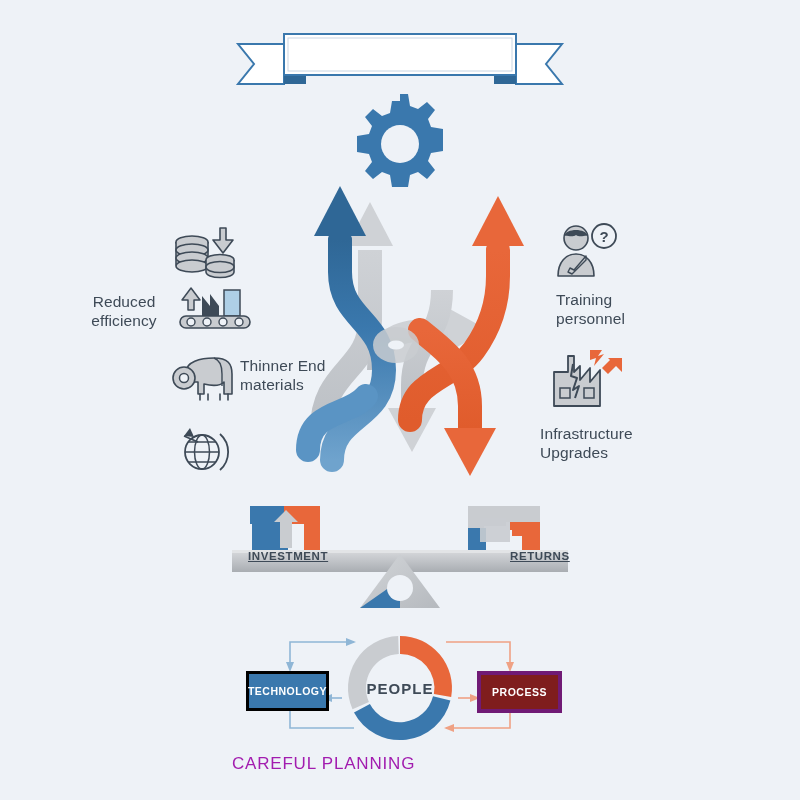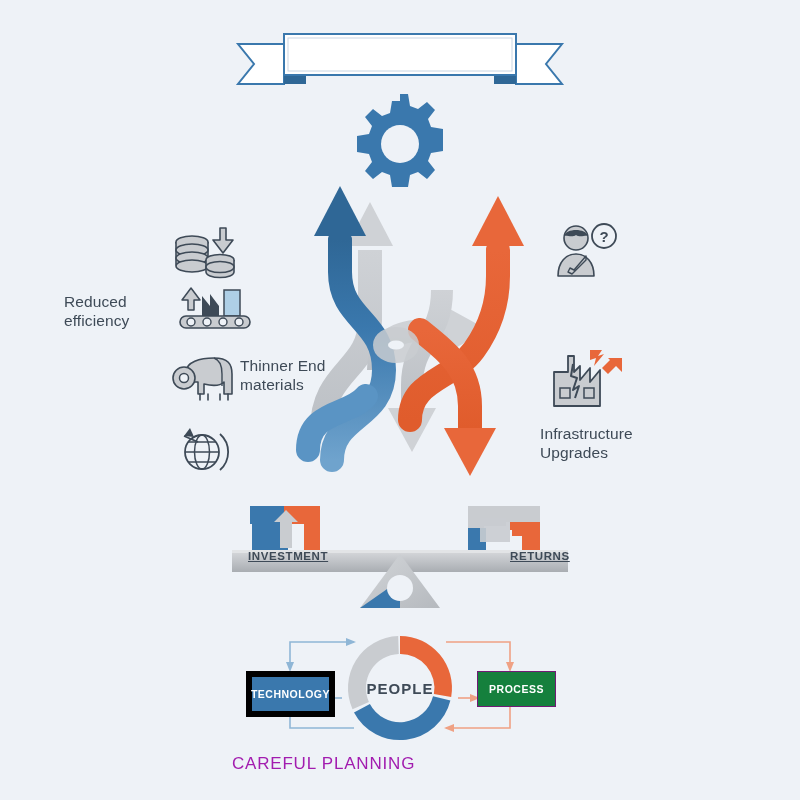--- a/index.html
+++ b/index.html
@@ -31,21 +31,21 @@
   
   #arrows-wrap { left: 292px; top: 180px; width: 252px; height: 300px; }
 
   
   .side-label {
     font-size: 15.5px;
     line-height: 19px;
     color: #3e4a57;
     letter-spacing: 0.1px;
   }
-  .side-label.left { text-align: left; }
+  .side-label.left { text-align: center; }
   .side-label.right { text-align: left; }
 
   #lbl-reduced { left: 64px; top: 292px; width: 120px; }
   #lbl-thinner { left: 240px; top: 356px; width: 130px; }
   #lbl-optimized { left: 236px; top: 424px; width: 130px; }
   #lbl-training { left: 556px; top: 290px; width: 150px; }
   #lbl-infra { left: 540px; top: 424px; width: 160px; }
 
   .icon-box { position: absolute; }
   #ico-coins { left: 172px; top: 226px; width: 72px; height: 58px; }
@@ -78,26 +78,26 @@
     align-items: center;
     justify-content: center;
     font-size: 10.5px;
     font-weight: bold;
     letter-spacing: 0.5px;
     color: #ffffff;
   }
   #pill-technology {
     left: 14px; top: 45px;
     background: #3a78ad;
-    border: 6px solid #000000;
+    border: 3px solid #000000;
   }
   #pill-process {
     left: 245px; top: 45px;
-    background: #15803d;
-    border: 1px solid #701a75;
+    background: #7f1d1d;
+    border: 4px solid #701a75;
     text-align: center;
   }
   #donut-center-label {
     position: absolute;
     left: 118px; top: 54px;
     width: 100px;
     text-align: center;
     font-size: 15px;
     font-weight: bold;
     letter-spacing: 1px;
@@ -282,20 +282,24 @@
     <div>Reduced</div>
     <div>efficiency</div>
   </div>
 
   <div class="abs side-label right" id="lbl-thinner">
     <div>Thinner End</div>
     <div>materials</div>
   </div>
 
 
+  <div class="abs side-label right" id="lbl-training">
+    <div>Training</div>
+    <div>personnel</div>
+  </div>
 
   <div class="abs side-label right" id="lbl-infra">
     <div>Infrastructure</div>
     <div>Upgrades</div>
   </div>
 
   <div class="abs" id="scale-wrap">
     <svg width="344" height="122" viewBox="0 0 344 122">
       <defs>
         <linearGradient id="beamGrad" x1="0" y1="0" x2="0" y2="1">

